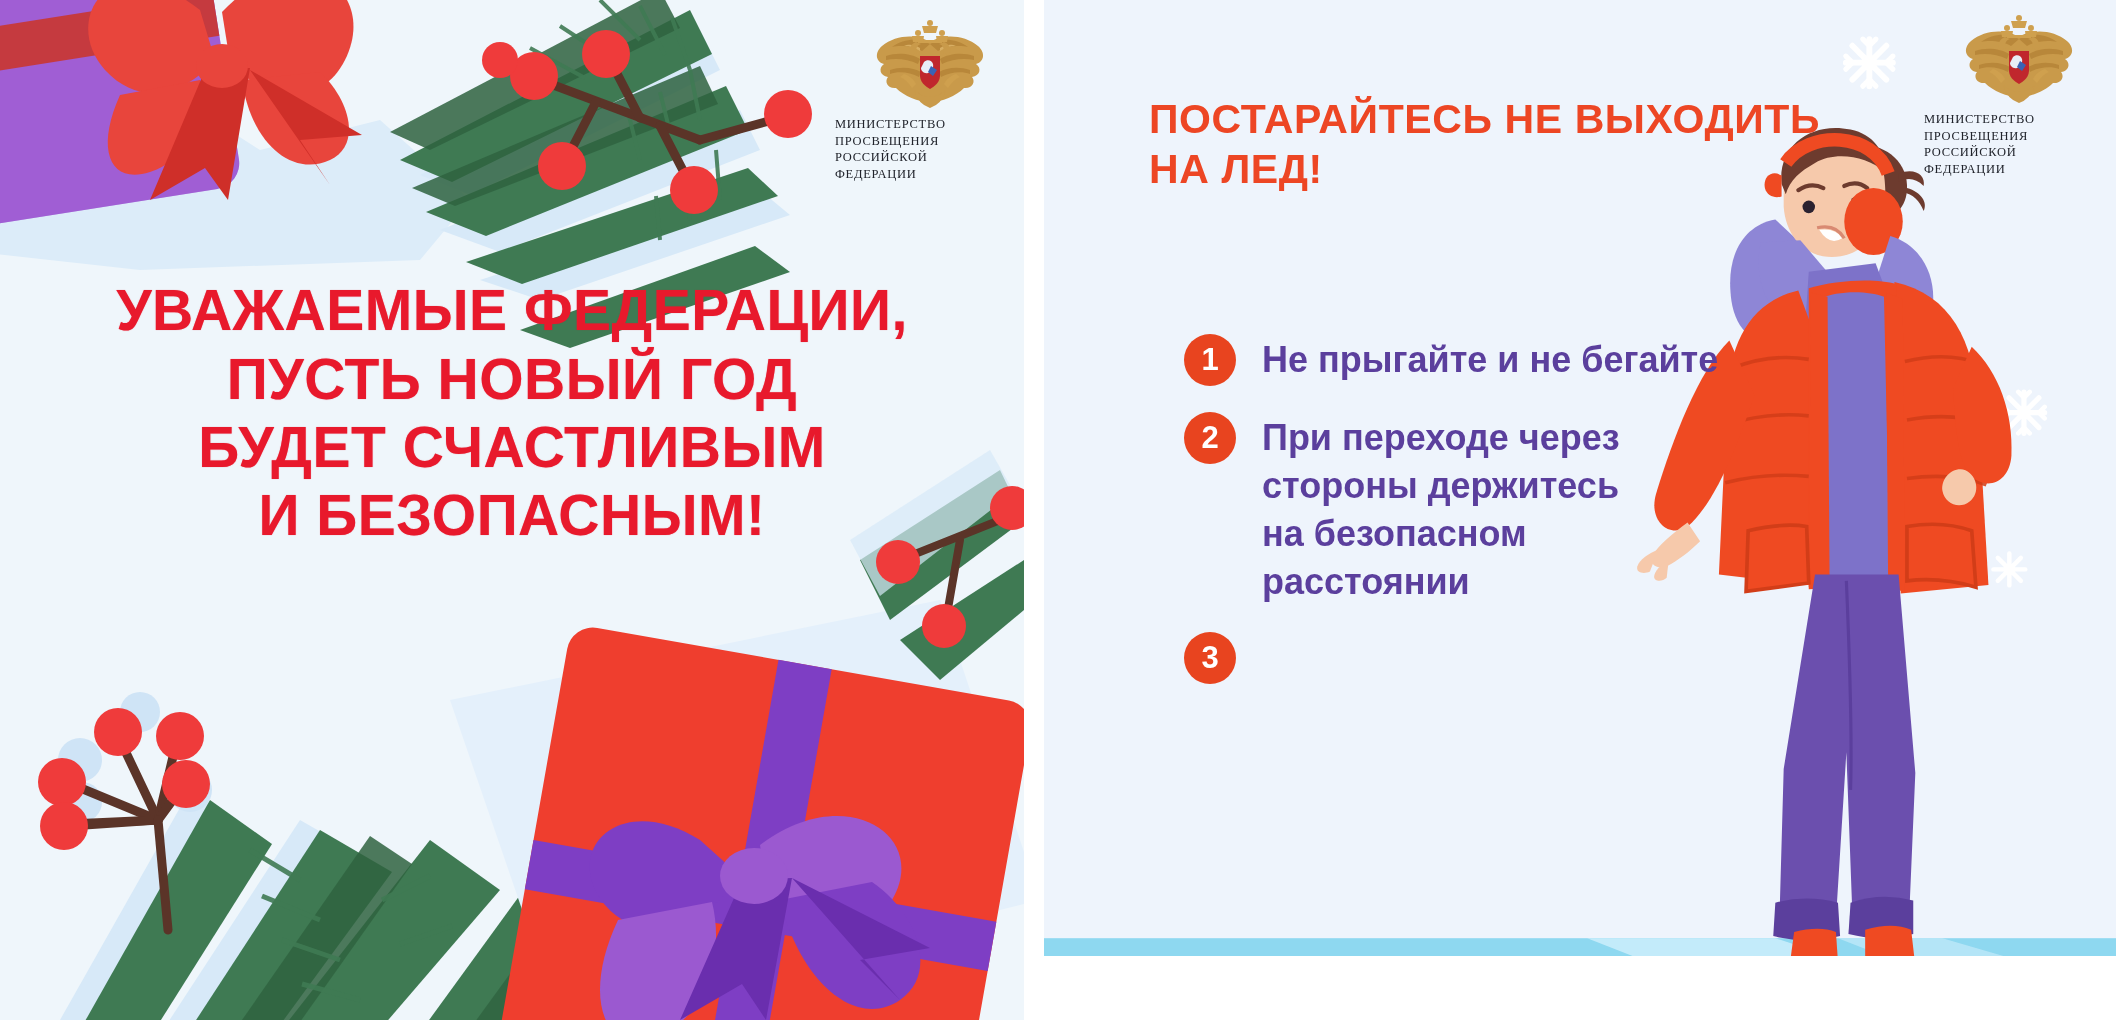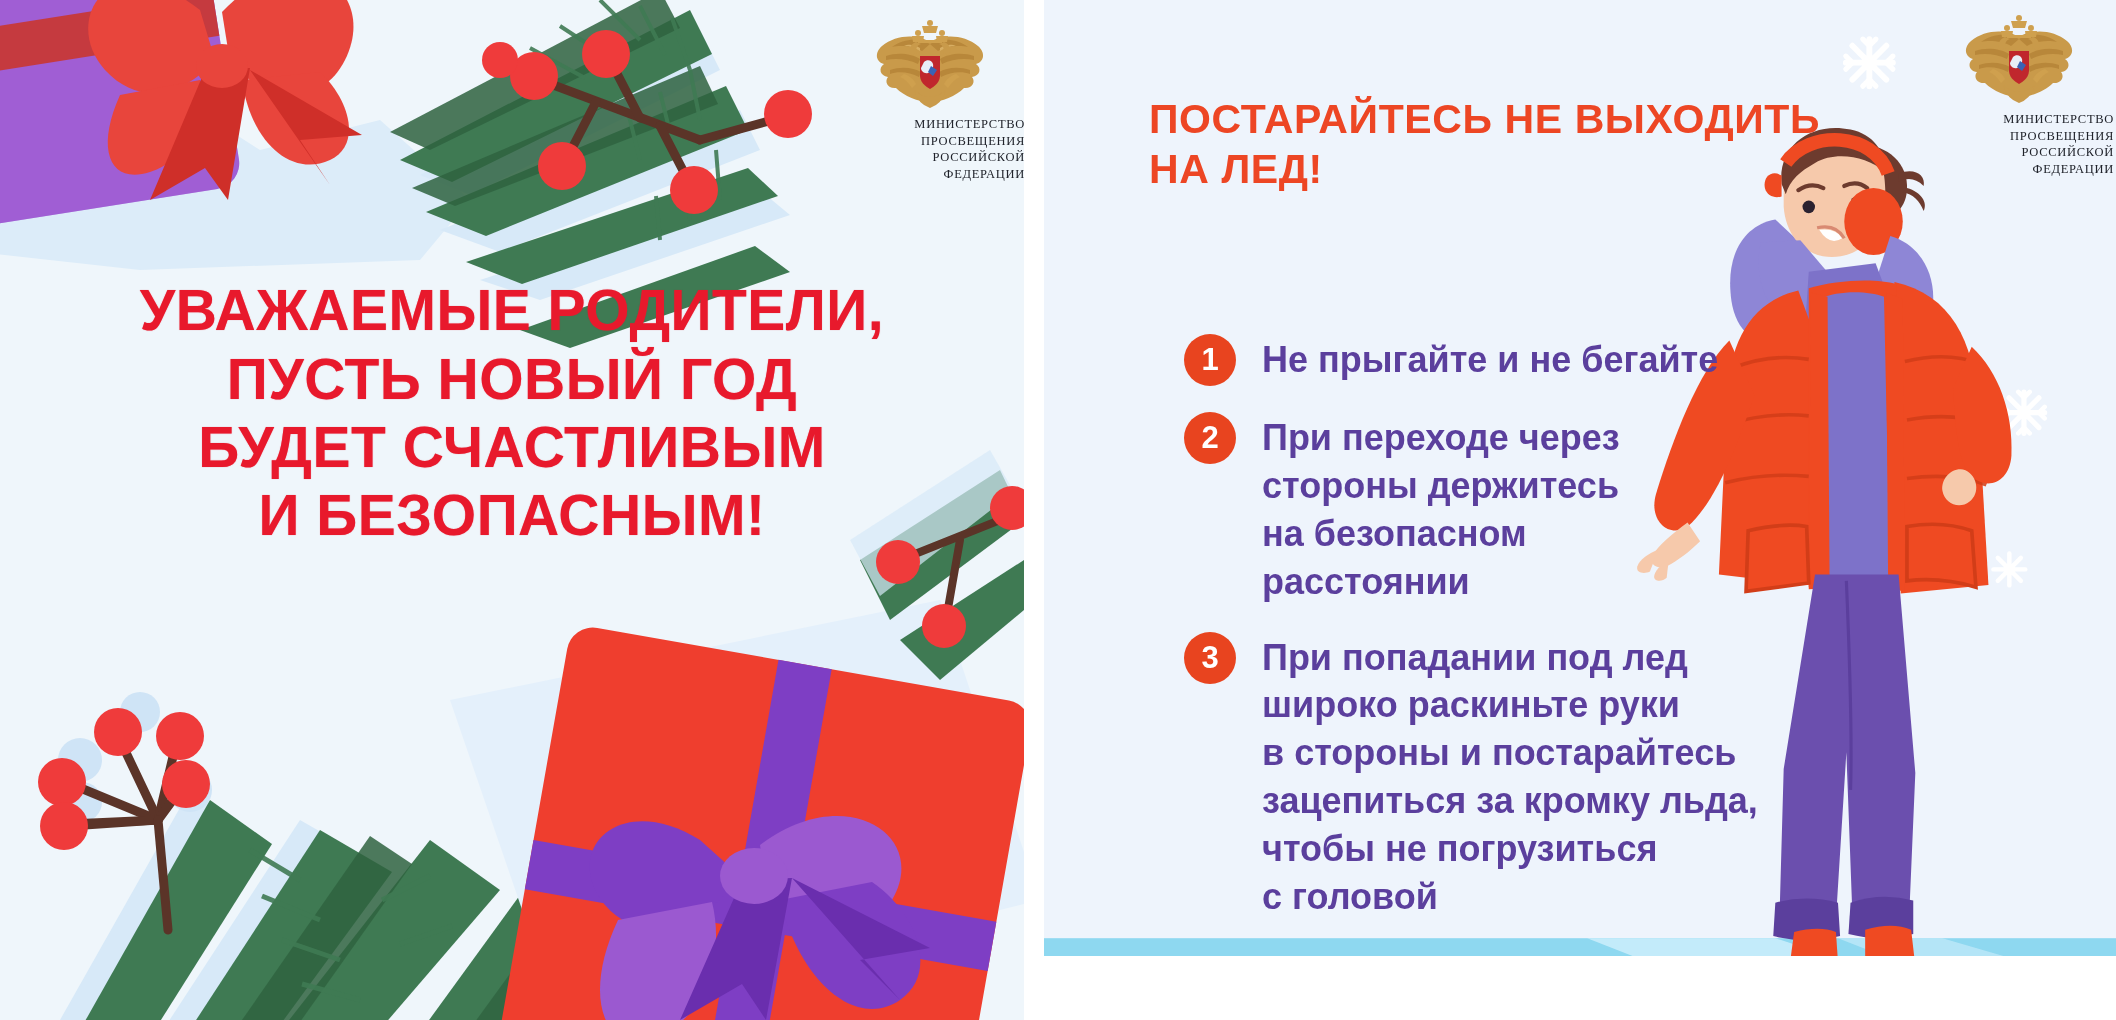--- a/index.html
+++ b/index.html
@@ -17,21 +17,21 @@
   }
   .gap{flex:0 0 20px;height:1020px;background:#ffffff;}
 
   
   .poster-right{
     position:relative;width:1072px;height:956px;flex:0 0 1072px;
     background:#eef4fc;overflow:hidden;padding-left:48px;
   }
 
   
-  .emblem-block{position:absolute;text-align:right;width:190px;}
+  .emblem-block{position:absolute;text-align:left;width:190px;}
   .emblem-caption{
     font-family:"Liberation Serif","DejaVu Serif",serif;
     font-size:12.5px;line-height:1.33;letter-spacing:.7px;
     color:#20232b;font-weight:400;margin-top:4px;white-space:pre-line;
   }
   .eagle{width:112px;height:92px;display:block;margin:0 auto;}
 
   
   .left-title{
     position:absolute;left:0;right:0;top:238px;text-align:center;
@@ -225,21 +225,21 @@
           <g fill="#ef3b3b">
             <circle cx="898" cy="562" r="22"></circle>
             <circle cx="944" cy="626" r="22"></circle>
             <circle cx="1012" cy="508" r="22"></circle>
           </g>
         </g>
 
       </g>
     </svg>
 
-    <h1 class="left-title">УВАЖАЕМЫЕ РОДИТЕЛИ,
+    <h1 class="left-title">УВАЖАЕМЫЕ ФЕДЕРАЦИИ,
 ПУСТЬ НОВЫЙ ГОД
 БУДЕТ СЧАСТЛИВЫМ
 И БЕЗОПАСНЫМ!</h1>
 
     <div class="emblem-block" style="left:835px;top:20px;">
       <svg class="eagle" viewBox="0 0 112 92">
         <g fill="#c99a4a">
           <path d="M56 22 C44 14 22 14 8 26 C0 33 2 42 10 44 C4 48 6 56 14 57 C10 62 14 69 22 68 C30 76 44 82 56 82 C68 82 82 76 90 68 C98 69 102 62 98 57 C106 56 108 48 102 44 C110 42 112 33 104 26 C90 14 68 14 56 22 Z"></path>
         </g>
         <g fill="#b8873a">
@@ -409,26 +409,20 @@
       </li>
       <li class="r-item">
         <span class="r-num">2</span>
         <span class="r-txt">При переходе через
 стороны держитесь
 на безопасном
 расстоянии</span>
       </li>
       <li class="r-item">
         <span class="r-num">3</span>
-        <span class="r-txt">При попадании под лед
-широко раскиньте руки
-в стороны и постарайтесь
-зацепиться за кромку льда,
-чтобы не погрузиться
-с головой</span>
       </li>
     </ol>
 
     <div class="emblem-block" style="left:880px;top:15px;">
       <svg class="eagle" viewBox="0 0 112 92">
         <g fill="#c99a4a">
           <path d="M56 22 C44 14 22 14 8 26 C0 33 2 42 10 44 C4 48 6 56 14 57 C10 62 14 69 22 68 C30 76 44 82 56 82 C68 82 82 76 90 68 C98 69 102 62 98 57 C106 56 108 48 102 44 C110 42 112 33 104 26 C90 14 68 14 56 22 Z"></path>
         </g>
         <g fill="#b8873a">
           <path d="M56 24 C46 18 30 18 18 27 C26 25 40 26 48 31 Z"></path>

